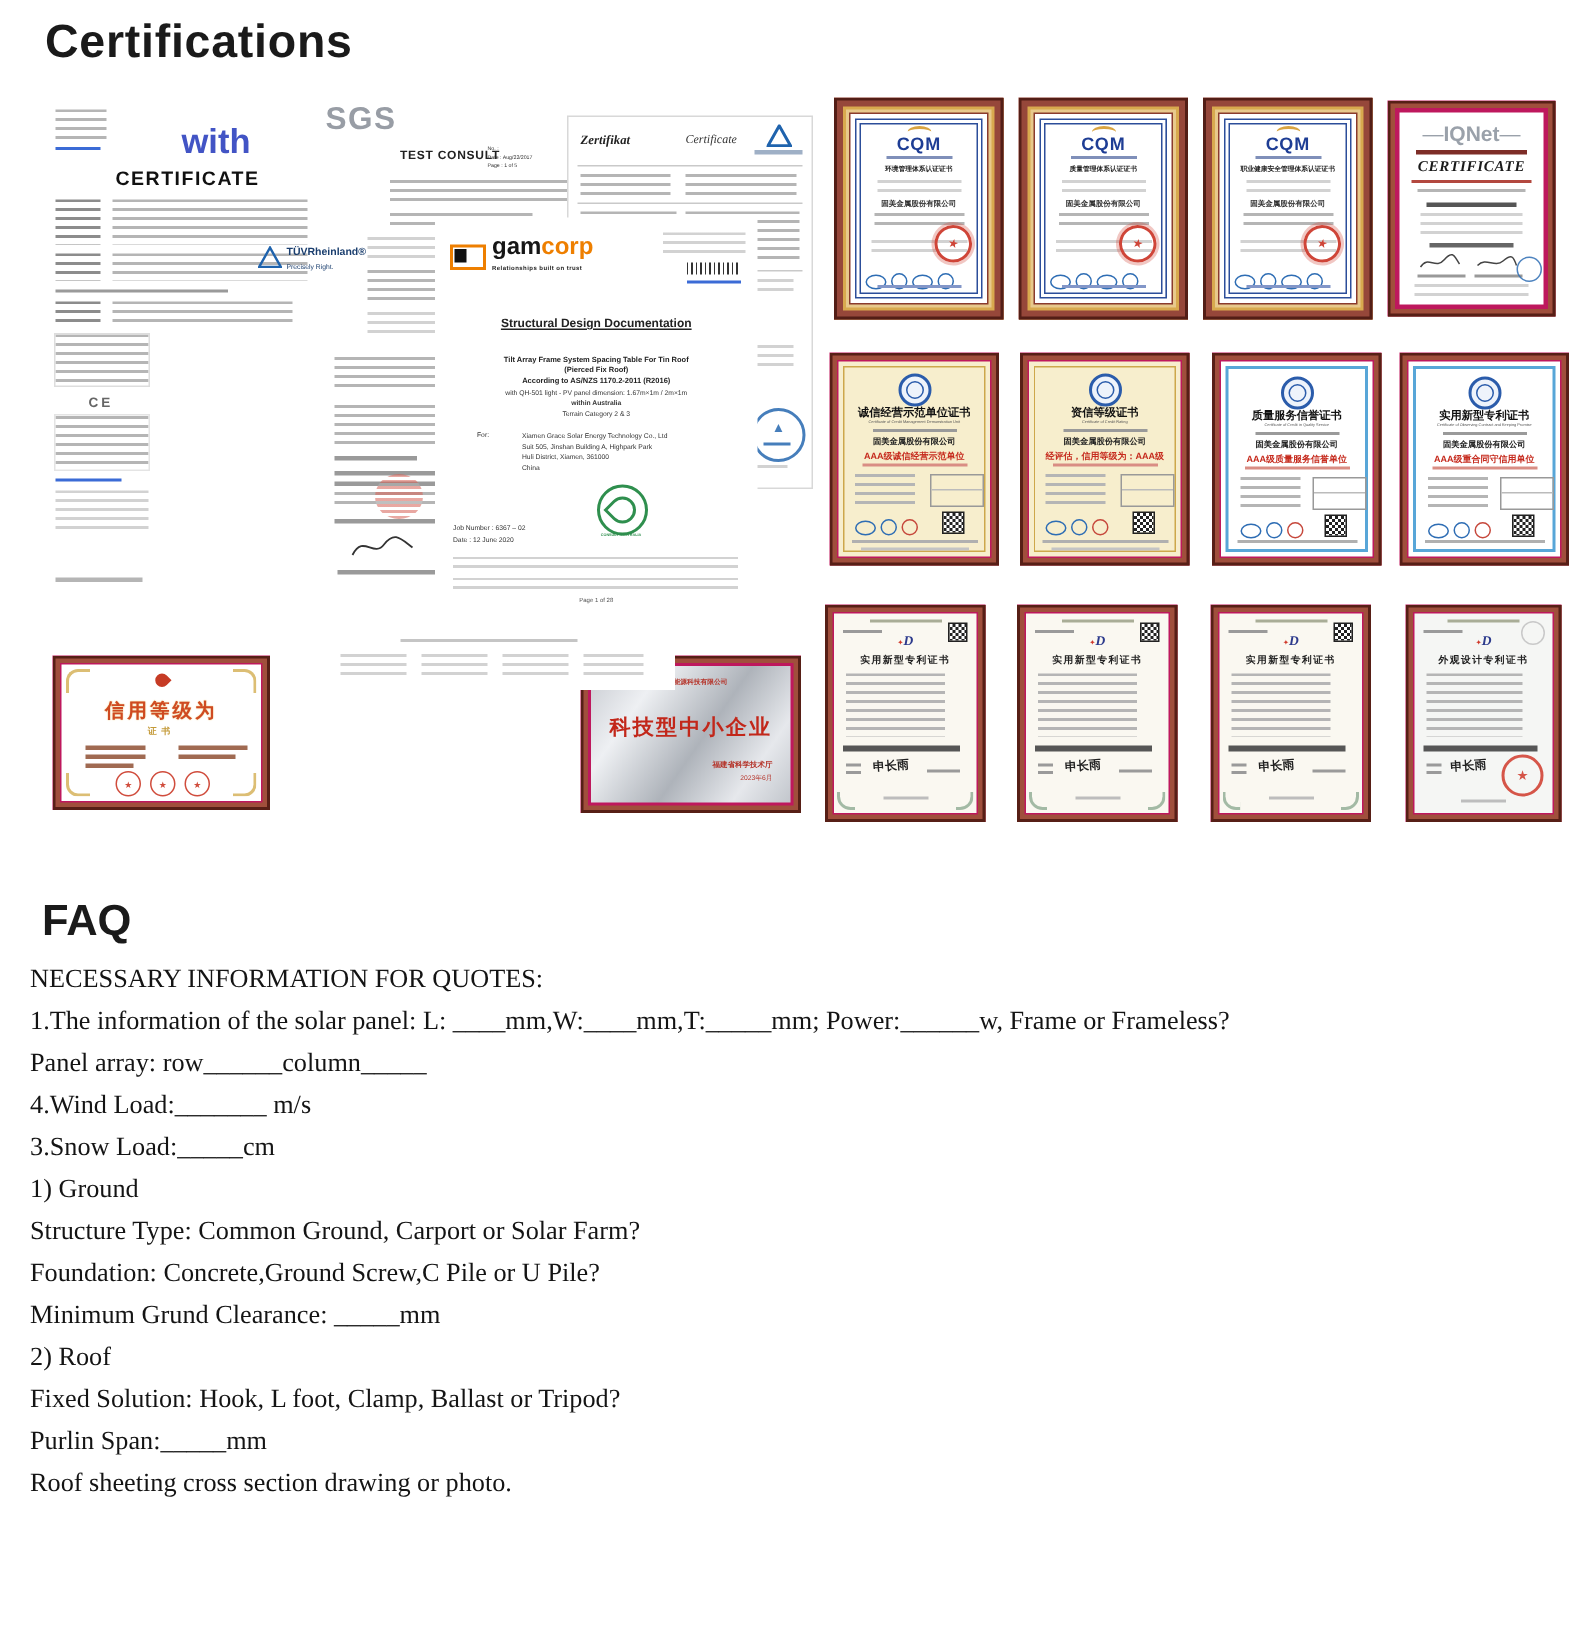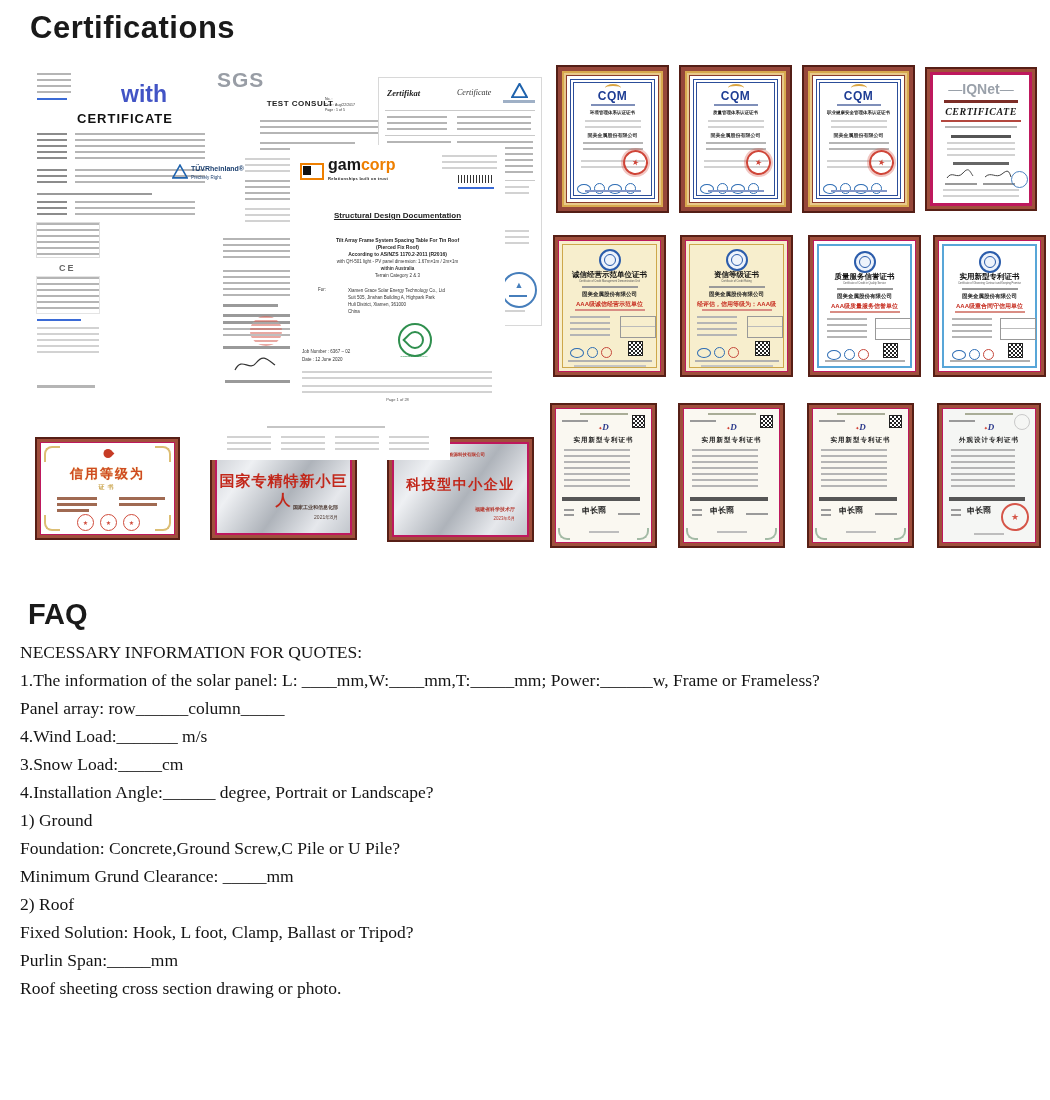--- a/index.html
+++ b/index.html
@@ -439,50 +439,41 @@
       <div class="bar" style="left:16px;top:60px;width:40px;height:2.5px;background:#a06a52"></div>
       <div class="bar" style="left:16px;top:66px;width:32px;height:2.5px;background:#a06a52"></div>
       <div class="bar" style="left:78px;top:54px;width:46px;height:2.5px;background:#a06a52"></div>
       <div class="bar" style="left:78px;top:60px;width:38px;height:2.5px;background:#a06a52"></div>
       <div class="abs" style="left:36px;top:71px;width:15px;height:15px;border:1.5px solid #d04c3c;border-radius:50%;display:flex;align-items:center;justify-content:center;color:#d04c3c;font-size:6px">★</div>
       <div class="abs" style="left:59px;top:71px;width:15px;height:15px;border:1.5px solid #d04c3c;border-radius:50%;display:flex;align-items:center;justify-content:center;color:#d04c3c;font-size:6px">★</div>
       <div class="abs" style="left:82px;top:71px;width:15px;height:15px;border:1.5px solid #d04c3c;border-radius:50%;display:flex;align-items:center;justify-content:center;color:#d04c3c;font-size:6px">★</div>
     </div>
   </div>
 
-  <div class="fr2" style="left:210px;top:375px;width:147px;height:105px">
-    <div class="mat metal" style="inset:7px">
-      <div class="abs" style="left:10px;top:9px;width:6px;height:6px;border:1px solid #7a1c16;border-radius:50%"></div>
-      <div class="abs" style="left:20px;top:8px;font-weight:700;font-size:5px;color:#6e1a12">固美金属技术有限公司</div>
-      <div class="ctr" style="top:30px;font:800 15px 'Liberation Serif',serif;letter-spacing:1px;color:#c2271a">国家专精特新小巨人</div>
-      <div class="abs" style="right:12px;top:62px;font-weight:600;font-size:5px;color:#4d3a32;text-align:right">国家工业和信息化部</div>
-      <div class="abs" style="right:12px;top:72px;font-size:5px;color:#4d3a32;text-align:right">2021年8月</div>
-    </div>
-  </div>
 
   <div class="fr2" style="left:387px;top:377px;width:147px;height:105px">
     <div class="mat metal" style="inset:7px">
       <div class="abs" style="left:10px;top:8px;font-weight:600;font-size:4.5px;color:#b5342a">授予：福建固美金属新能源科技有限公司</div>
       <div class="ctr" style="top:32px;font:800 14px 'Liberation Serif',serif;letter-spacing:1.5px;color:#c2271a">科技型中小企业</div>
       <div class="abs" style="right:12px;top:62px;font-weight:600;font-size:5px;color:#b5342a;text-align:right">福建省科学技术厅</div>
       <div class="abs" style="right:12px;top:72px;font-size:4.5px;color:#b5342a;text-align:right">2023年6月</div>
     </div>
   </div>
 
 </div>
 
 <h2 class="abs" style="left:28px;top:598px;font-size:29px;font-weight:800;margin:0">FAQ</h2>
 
 <div class="abs" style="left:20px;top:638px;width:1015px">
   <div class="faq-line">NECESSARY INFORMATION FOR QUOTES:</div>
   <div class="faq-line">1.The information of the solar panel: L: ____mm,W:____mm,T:_____mm; Power:______w, Frame or Frameless?</div>
   <div class="faq-line">Panel array: row______column_____</div>
   <div class="faq-line">4.Wind Load:_______ m/s</div>
   <div class="faq-line">3.Snow Load:_____cm</div>
-  <div class="faq-line">4.Installation Angle:______ degree, Portrait or Landscape?</div>
   <div class="faq-line">1) Ground</div>
+  <div class="faq-line">Structure Type: Common Ground, Carport or Solar Farm?</div>
   <div class="faq-line">Foundation: Concrete,Ground Screw,C Pile or U Pile?</div>
   <div class="faq-line">Minimum Grund Clearance: _____mm</div>
   <div class="faq-line">2) Roof</div>
   <div class="faq-line">Fixed Solution: Hook, L foot, Clamp, Ballast or Tripod?</div>
   <div class="faq-line">Purlin Span:_____mm</div>
   <div class="faq-line">Roof sheeting cross section drawing or photo.</div>
 </div>
 
 </body></html>

